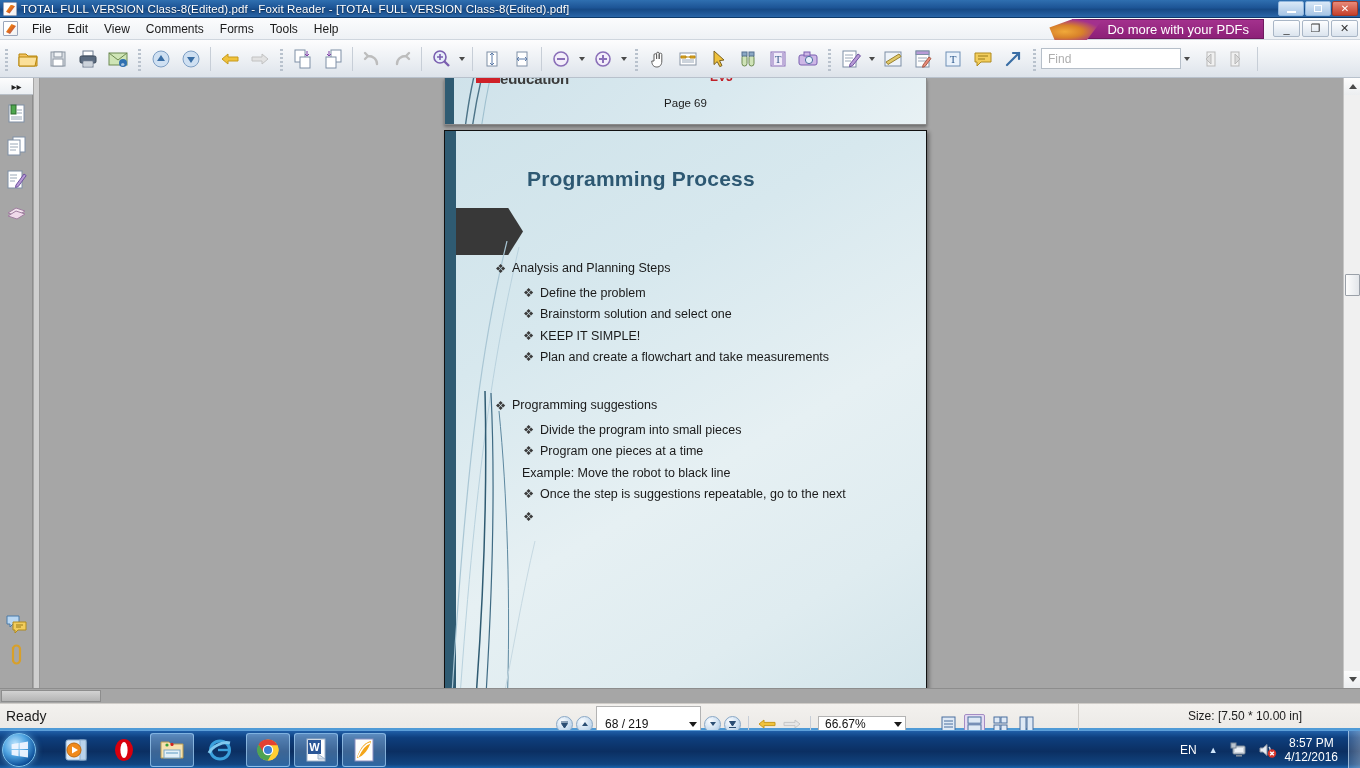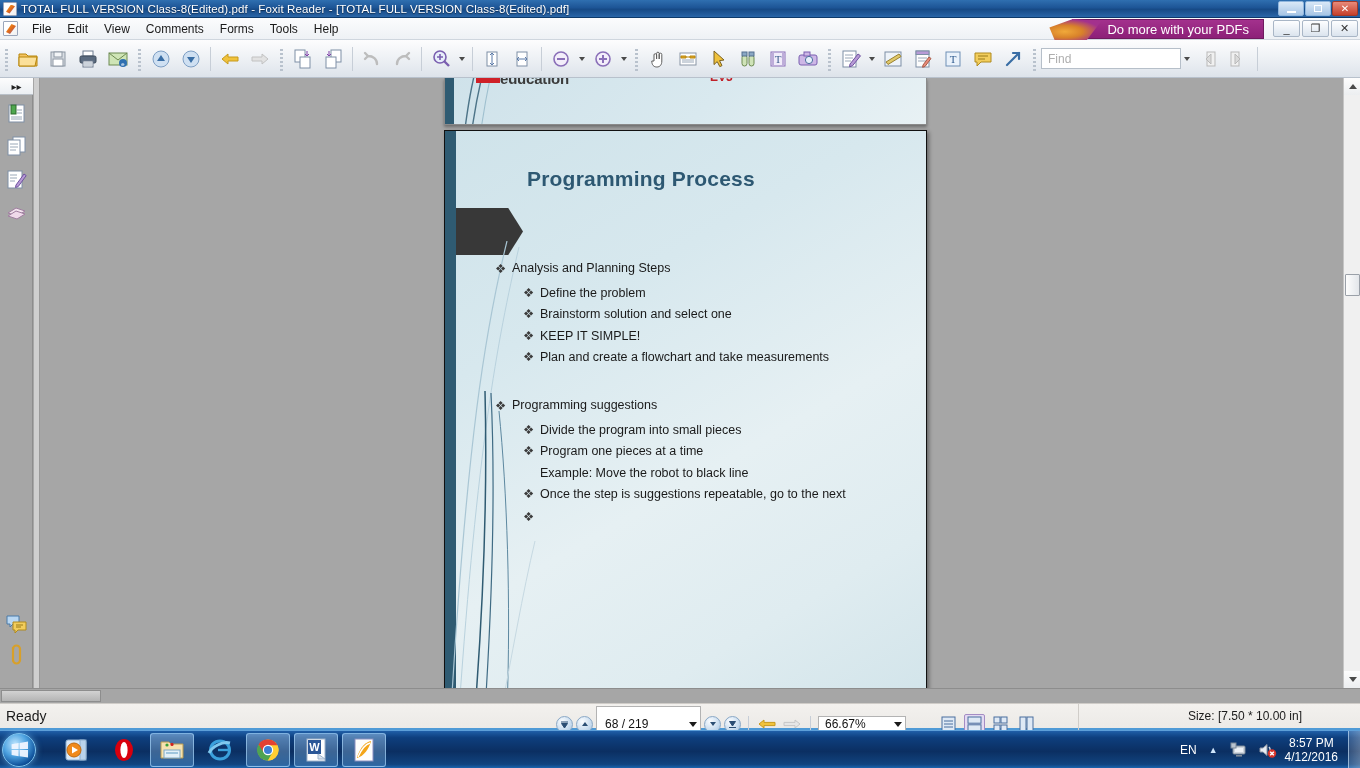--- a/index.html
+++ b/index.html
@@ -151,21 +151,21 @@
     position:absolute; left:11px; top:77px; width:67px; height:47px;
     background:#383838;
     clip-path: polygon(0 0, 78% 0, 100% 50%, 78% 100%, 0 100%);
   }
   .swirl { position:absolute; left:0; top:110px; width:130px; height:470px; pointer-events:none; }
   .bullets { position:absolute; left:50px; top:130px; width:420px; }
   .b1 { font-size:12.5px; color:#1a1a1a; margin-bottom:9px; display:flex; }
   .b1 .mk { width:17px; color:#3b3b3b; }
   .b2 { font-size:12.5px; color:#1a1a1a; margin-bottom:4px; display:flex; padding-left:28px; }
   .b2 .mk { width:17px; color:#3b3b3b; }
-  .b2.cont { padding-left:45px; }
+  .b2.cont { padding-left:27px; }
   .b2 .tx { line-height:1.38; }
   .gap { height:28px; }
 
   
   .vscroll { position:absolute; right:0; top:0; width:17px; height:610px; background:#f0f0f0; border-left:1px solid #c5c5c5; }
   .vs-arrow { position:absolute; left:0; width:17px; height:17px; background:linear-gradient(to bottom,#fdfdfd,#eceef0);
     display:flex; align-items:center; justify-content:center; }
   .vs-arrow.up { top:0; } .vs-arrow.down { bottom:0; }
   .vs-arrow i { border-left:4px solid transparent; border-right:4px solid transparent; }
   .vs-arrow.up i { border-bottom:5px solid #4a4a4a; }
@@ -568,20 +568,21 @@
 
       <div class="pagefrag">
         <svg class="frag-curve" viewBox="0 0 60 90">
           <path d="M22 -10 C 10 30, 6 60, 2 92" stroke="#4d7488" stroke-width="1.4" fill="none"></path>
           <path d="M30 -10 C 18 30, 13 60, 9 92" stroke="#4d7488" stroke-width="1.4" fill="none"></path>
           <path d="M38 -12 C 27 30, 22 62, 18 92" stroke="#9fc0cf" stroke-width="1.1" fill="none"></path>
         </svg>
         <div class="edu-red"></div>
         <div class="edu-logo">education</div>
         <div class="ev3">EV3</div>
+        <div class="page-num">Page 69</div>
       </div>
 
       <div class="page">
         <div class="page-leftbar"></div>
         <div class="arrow-tab"></div>
 
         <svg class="swirl" viewBox="0 0 130 470">
           <path d="M62 0 C 40 90, 22 200, 6 470" stroke="#a9c6d4" stroke-width="1.2" fill="none"></path>
           <path d="M74 6 C 52 100, 32 210, 14 470" stroke="#b9d2de" stroke-width="1" fill="none"></path>
           <path d="M40 150 C 42 230, 40 340, 30 470" stroke="#2f5b72" stroke-width="1.5" fill="none"></path>

